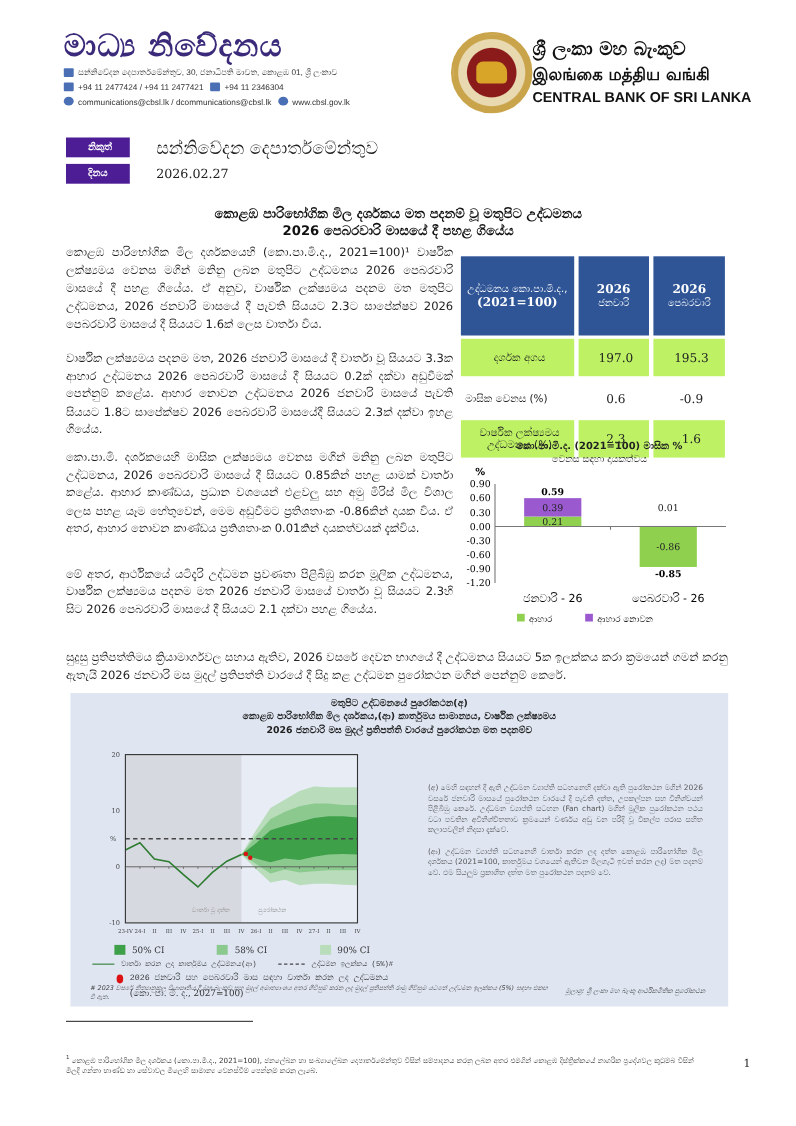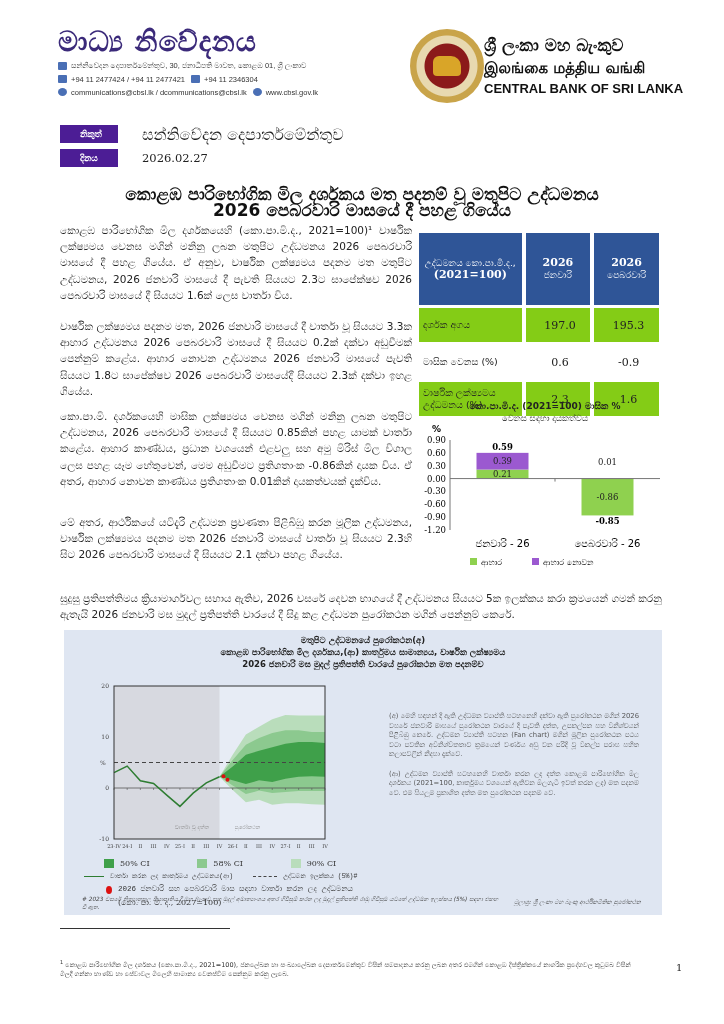--- a/index.html
+++ b/index.html
@@ -24,33 +24,33 @@
   .bank-en { font-family: "Liberation Sans", sans-serif; font-size: 13px; font-weight: bold; color: #111; line-height: 20px; }
 
   
   .meta { position: absolute; left: 60px; top: 124px; }
   .meta-row { display: flex; align-items: center; height: 20px; margin-bottom: 4px; }
   .meta-label { width: 58px; height: 18px; background: #4c1d95; color: #fff; font-family: "DejaVu Sans", sans-serif; font-size: 9px; font-weight: bold; padding-left: 20px; line-height: 18px; }
   .meta-val { margin-left: 24px; font-size: 11.5px; color: #222; }
   .meta-val.si { font-family: "DejaVu Sans", sans-serif; font-size: 16px; }
 
   
-  .doc-title { position: absolute; left: 60px; width: 604px; top: 186px; text-align: center; font-family: "DejaVu Sans", sans-serif; font-weight: bold; font-size: 17px; line-height: 16px; color: #111; }
+  .doc-title { position: absolute; left: 60px; width: 604px; top: 186px; text-align: center; font-family: "DejaVu Sans", sans-serif; font-weight: bold; font-size: 12px; line-height: 16px; color: #111; }
 
   
   .para { position: absolute; left: 60px; width: 352px; font-family: "DejaVu Sans", sans-serif; font-size: 10.5px; line-height: 16.2px; text-align: justify; color: #222; }
   .para-wide { position: absolute; left: 60px; width: 620px; font-family: "DejaVu Sans", sans-serif; font-size: 10.5px; line-height: 16.2px; color: #222; }
 
   
   .tbl { position: absolute; left: 415px; top: 230px; width: 248px; border-collapse: separate; border-spacing: 4px 3px; font-family: "DejaVu Sans", sans-serif; }
   .tbl th { background: #2f5597; color: #fff; font-size: 9px; font-weight: normal; height: 72px; text-align: center; line-height: 12px; }
   .tbl th b { font-family: "DejaVu Serif", serif; font-size: 11px; }
   .tbl td { font-size: 9.5px; height: 34px; padding-left: 4px; }
   .tbl td.num { text-align: center; font-family: "DejaVu Serif", serif; font-size: 11px; }
-  .tbl tr.shade td { background: #84cc16; }
+  .tbl tr.shade td { background: #bef264; text-align: center; }
 
   
   .bar-chart { position: absolute; left: 410px; top: 400px; width: 270px; height: 175px; }
   .bc-title { position: absolute; left: 0; width: 270px; top: 0; text-align: center; font-family: "DejaVu Sans", sans-serif; font-size: 9px; font-weight: bold; line-height: 12px; }
   .bc-title .sub { font-weight: normal; font-size: 8.5px; }
 
   
   .fan-box { position: absolute; left: 64px; top: 630px; width: 598px; height: 285px; background: #dfe6f2; }
   .fan-title { position: absolute; left: 0; width: 598px; top: 4px; text-align: center; font-family: "DejaVu Sans", sans-serif; font-size: 8.5px; font-weight: bold; line-height: 12px; color: #222; }
   .fan-notes { position: absolute; left: 325px; top: 82px; width: 250px; font-family: "DejaVu Sans", sans-serif; font-size: 6.8px; line-height: 9.5px; color: #555; text-align: justify; }

